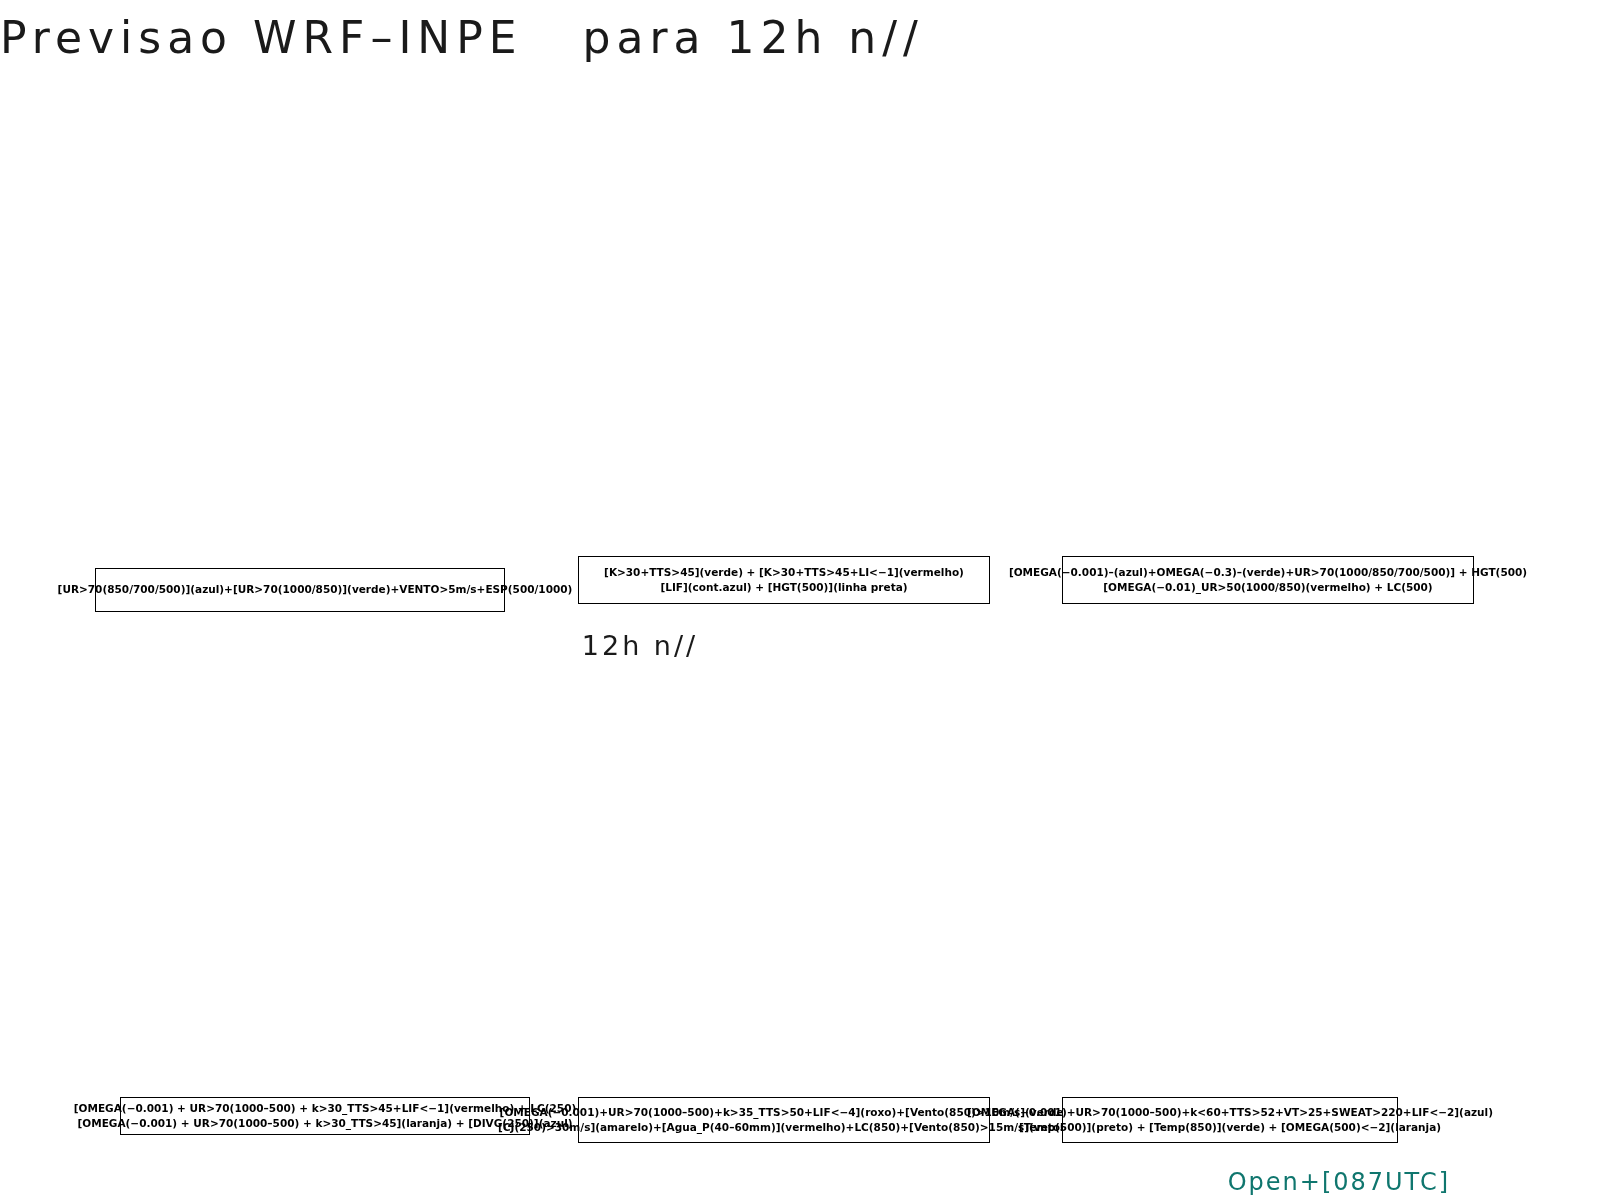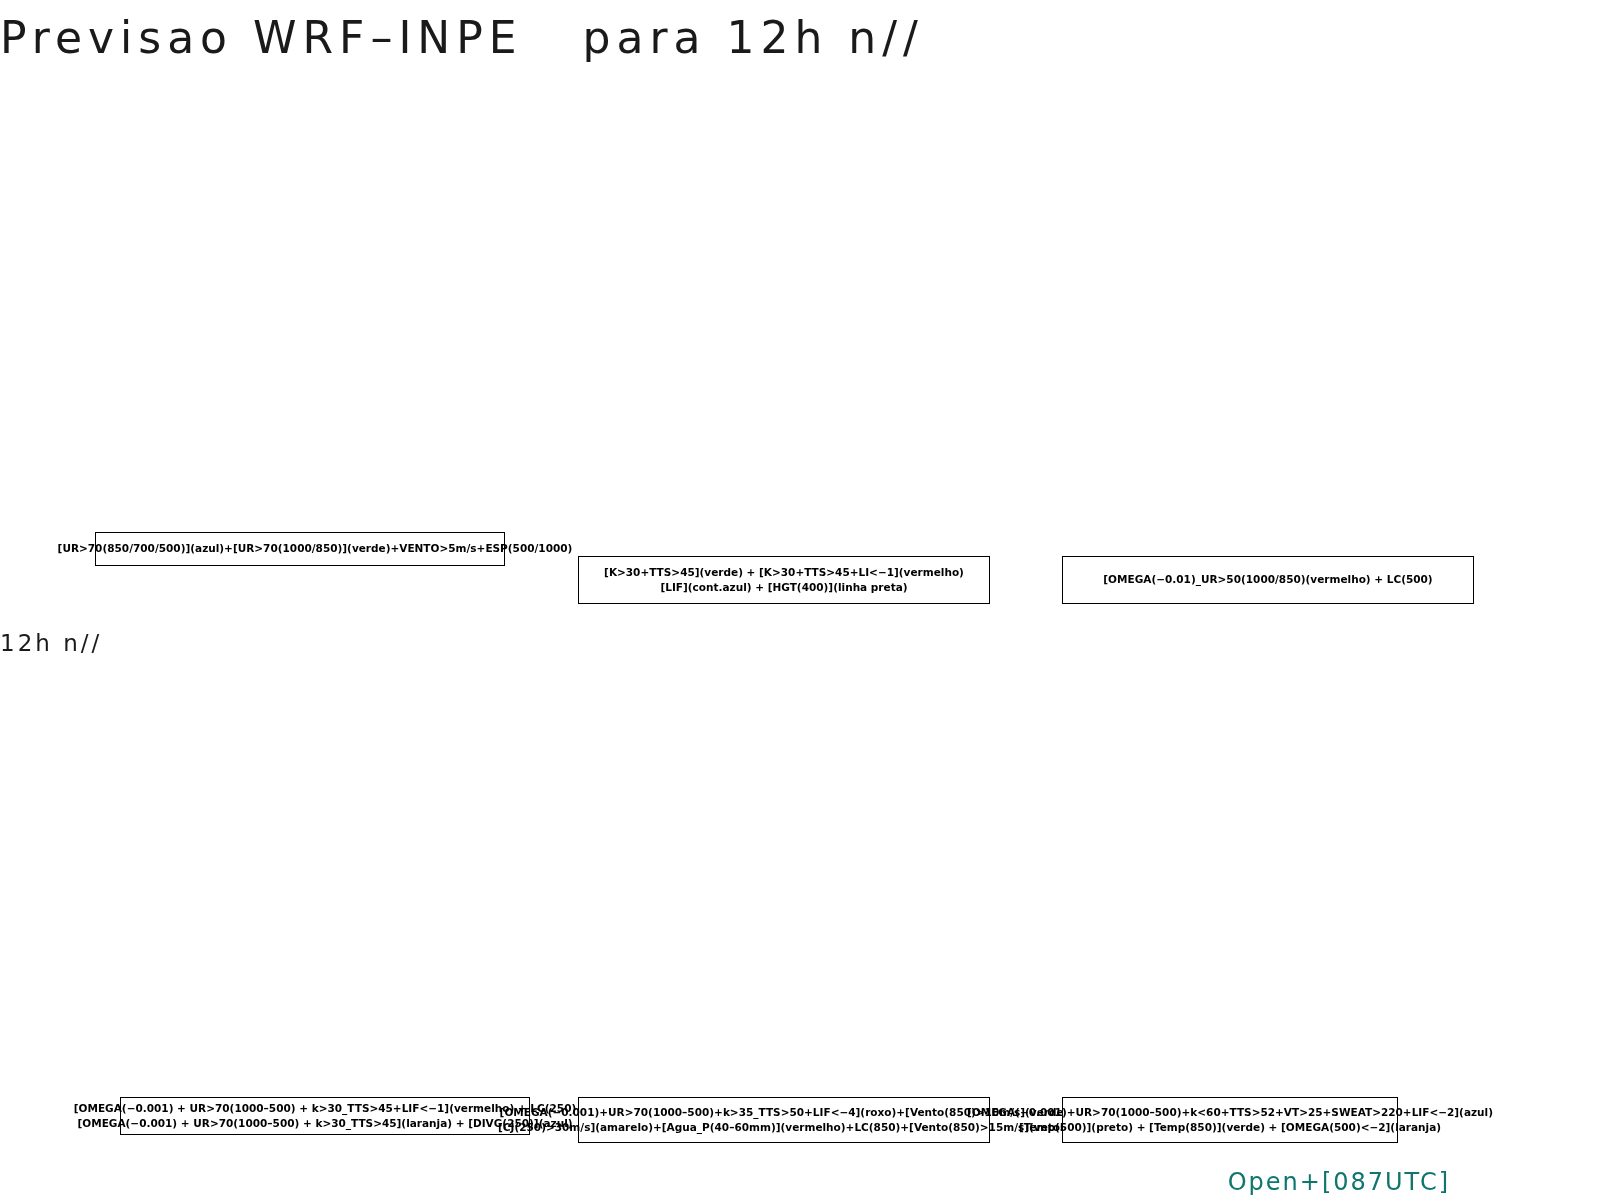--- a/index.html
+++ b/index.html
@@ -30,21 +30,22 @@
     color: #1a1a1a;
     white-space: pre;
   }
 
   
   .mid-caption {
     position: absolute;
     top: 630px;
     left: 0;
     width: 1280px;
-    font-size: 23px;
+    text-align: center;
+    font-size: 27px;
     letter-spacing: 3px;
     color: #1a1a1a;
     white-space: pre;
   }
 
   
   .footer-label {
     position: absolute;
     bottom: 4px;
     right: 150px;
@@ -71,21 +72,21 @@
     font-weight: bold;
     line-height: 1.45;
     letter-spacing: 0px;
     white-space: nowrap;
     text-align: center;
     color: #000000;
     font-family: "DejaVu Sans", sans-serif;
   }
 
   
-  #legend-top-left   { left: 95px;  top: 532px; width: 410px; height: 34px; padding-left: 36px; }
+  #legend-top-left   { left: 95px;  top: 568px; width: 410px; height: 44px; padding-left: 36px; }
   #legend-top-center { left: 578px; top: 556px; width: 412px; height: 48px; }
   #legend-top-right  { left: 1062px;top: 556px; width: 412px; height: 48px; }
 
   
   #legend-bottom-left   { left: 95px;  top: 1097px; width: 410px; height: 38px; margin-left: 25px; }
   #legend-bottom-center { left: 578px; top: 1097px; width: 412px; height: 46px; }
   #legend-bottom-right  { left: 1062px;top: 1097px; width: 336px; height: 46px; }
 
   
   .panel-area {
@@ -101,24 +102,25 @@
 <div class="panel-area" style="left:95px;  top:95px;  width:410px; height:455px;"></div>
 <div class="panel-area" style="left:578px; top:95px;  width:412px; height:455px;"></div>
 <div class="panel-area" style="left:1062px;top:95px;  width:412px; height:455px;"></div>
 
 <div class="legend-box" id="legend-top-left">
   <div class="legend-line">[UR&gt;70(850/700/500)](azul)+[UR&gt;70(1000/850)](verde)+VENTO&gt;5m/s+ESP(500/1000)</div>
 </div>
 
 <div class="legend-box" id="legend-top-center">
   <div class="legend-line">[K&gt;30+TTS&gt;45](verde)  +  [K&gt;30+TTS&gt;45+LI&lt;−1](vermelho)</div>
-  <div class="legend-line">[LIF](cont.azul)  +  [HGT(400)](linha preta)</div>
+  <div class="legend-line">[LIF](cont.azul)  +  [HGT(500)](linha preta)</div>
 </div>
 
 <div class="legend-box" id="legend-top-right">
+  <div class="legend-line">[OMEGA(−0.001)–(azul)+OMEGA(−0.3)–(verde)+UR&gt;70(1000/850/700/500)]  +  HGT(500)</div>
   <div class="legend-line">[OMEGA(−0.01)_UR&gt;50(1000/850)(vermelho)  +  LC(500)</div>
 </div>
 
 <div class="mid-caption">12h n//</div>
 
 <div class="panel-area" style="left:95px;  top:690px; width:410px; height:400px;"></div>
 <div class="panel-area" style="left:578px; top:690px; width:412px; height:400px;"></div>
 <div class="panel-area" style="left:1062px;top:690px; width:412px; height:400px;"></div>
 
 <div class="legend-box" id="legend-bottom-left">

